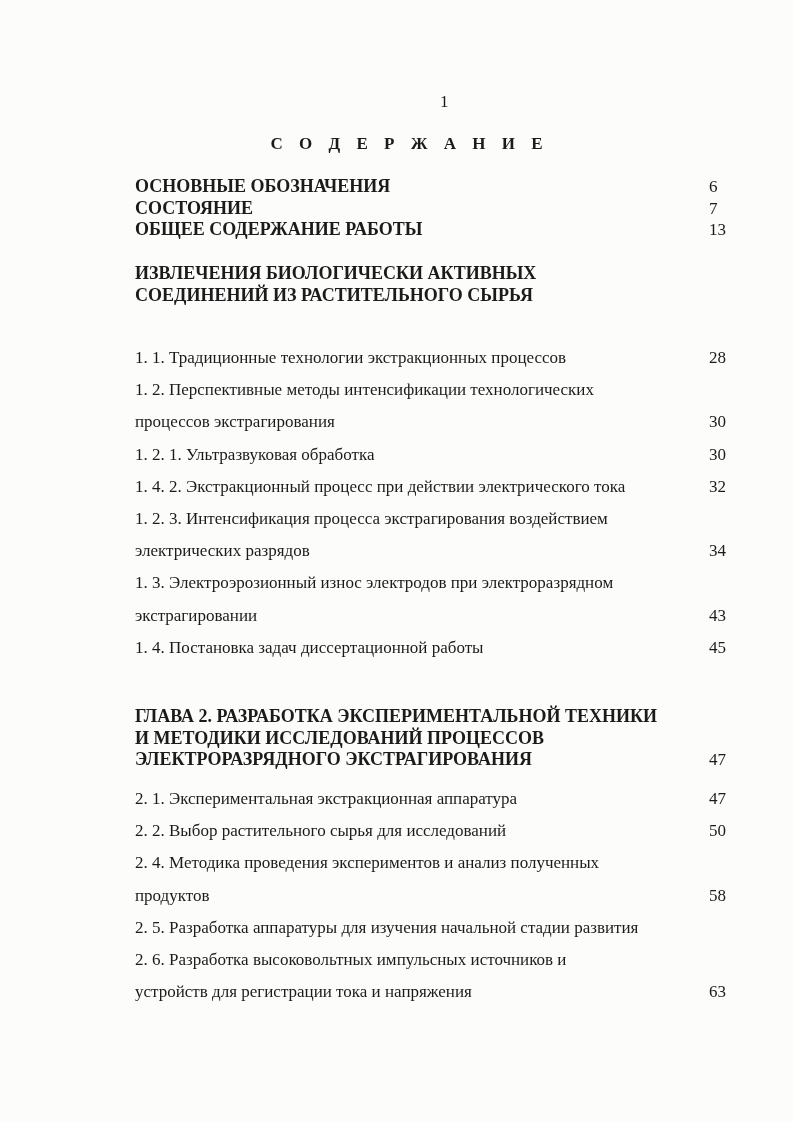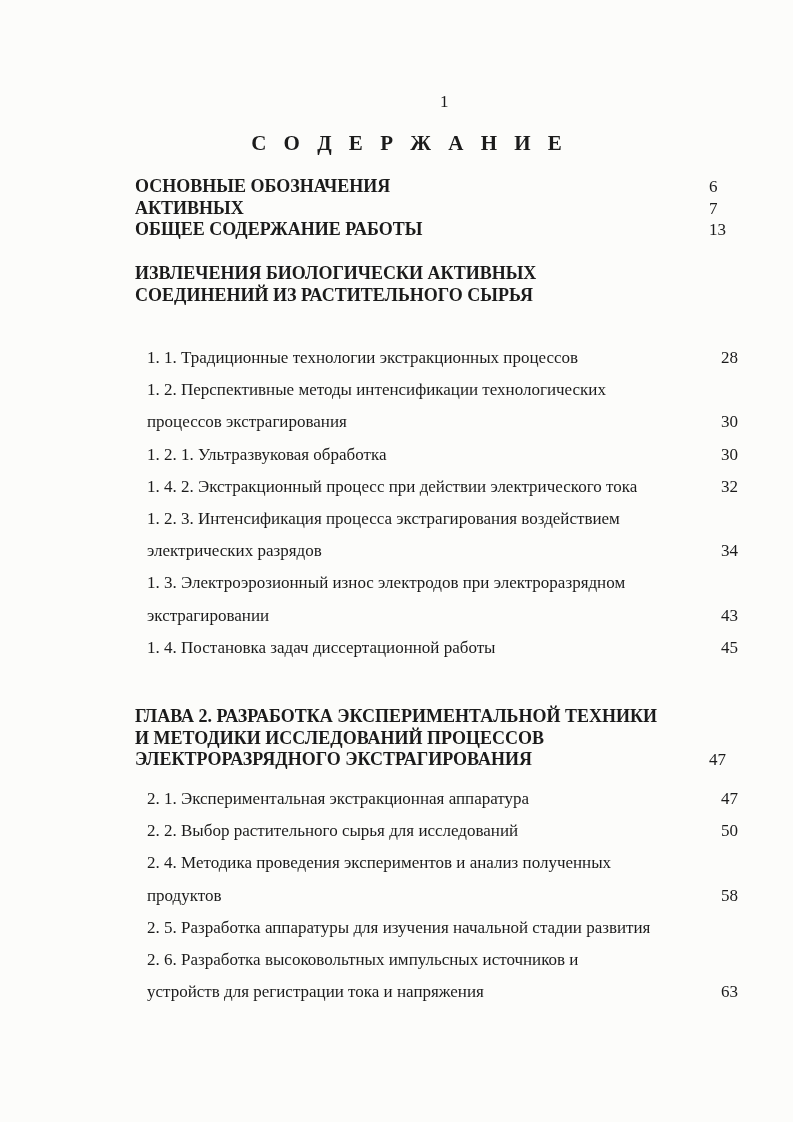--- a/index.html
+++ b/index.html
@@ -13,21 +13,21 @@
     overflow:hidden;
   }
   .pagenum{
     position:absolute;top:92px;left:440px;
     font-size:17px;line-height:19px;
   }
   .doc-title{
     position:absolute;top:133px;left:0;width:793px;
     box-sizing:border-box;padding-left:26px;
     text-align:center;
-    font-weight:bold;font-size:21px;line-height:21px;
+    font-weight:bold;font-size:17px;line-height:21px;
     letter-spacing:6px;
   }
   .col{position:absolute;left:135px;width:577px;}
   .row{display:flex;align-items:baseline;gap:12px;}
   .row .t{flex:0 0 562px;white-space:nowrap;overflow:visible;}
   .row .p{flex:1 0 auto;white-space:nowrap;text-align:left;}
 
   
   .front{top:176px;}
   .front .row{height:21.5px;line-height:21.5px;font-size:18px;}
@@ -36,40 +36,40 @@
 
   
   .chap-heading{font-weight:bold;font-size:18px;}
   .chap-heading .row{height:21.5px;line-height:21.5px;}
   .chap-heading .p{font-weight:normal;font-size:17px;}
   .h1{top:263px;}
   .h2{top:706px;}
 
   
   .entries{font-size:17px;}
-  .entries .row{height:32.2px;line-height:32.2px;margin-left:12px;}
+  .entries .row{height:32.2px;line-height:32.2px;}
   .c1{top:342px;}
   .c2{top:783px;}
 </style>
 </head>
 <body>
 
 <div class="page">
 
   <div class="pagenum">1</div>
 
   <div class="doc-title">С О Д Е Р Ж А Н И Е</div>
 
   <div class="col front">
     <div class="row">
       <span class="t">ОСНОВНЫЕ ОБОЗНАЧЕНИЯ</span>
       <span class="p">6</span>
     </div>
     <div class="row">
-      <span class="t">АКТИВНЫХ</span>
+      <span class="t">СОСТОЯНИЕ</span>
       <span class="p">7</span>
     </div>
     <div class="row">
       <span class="t">ОБЩЕЕ СОДЕРЖАНИЕ РАБОТЫ</span>
       <span class="p">13</span>
     </div>
   </div>
 
   <div class="col chap-heading h1">
     <div class="row">

